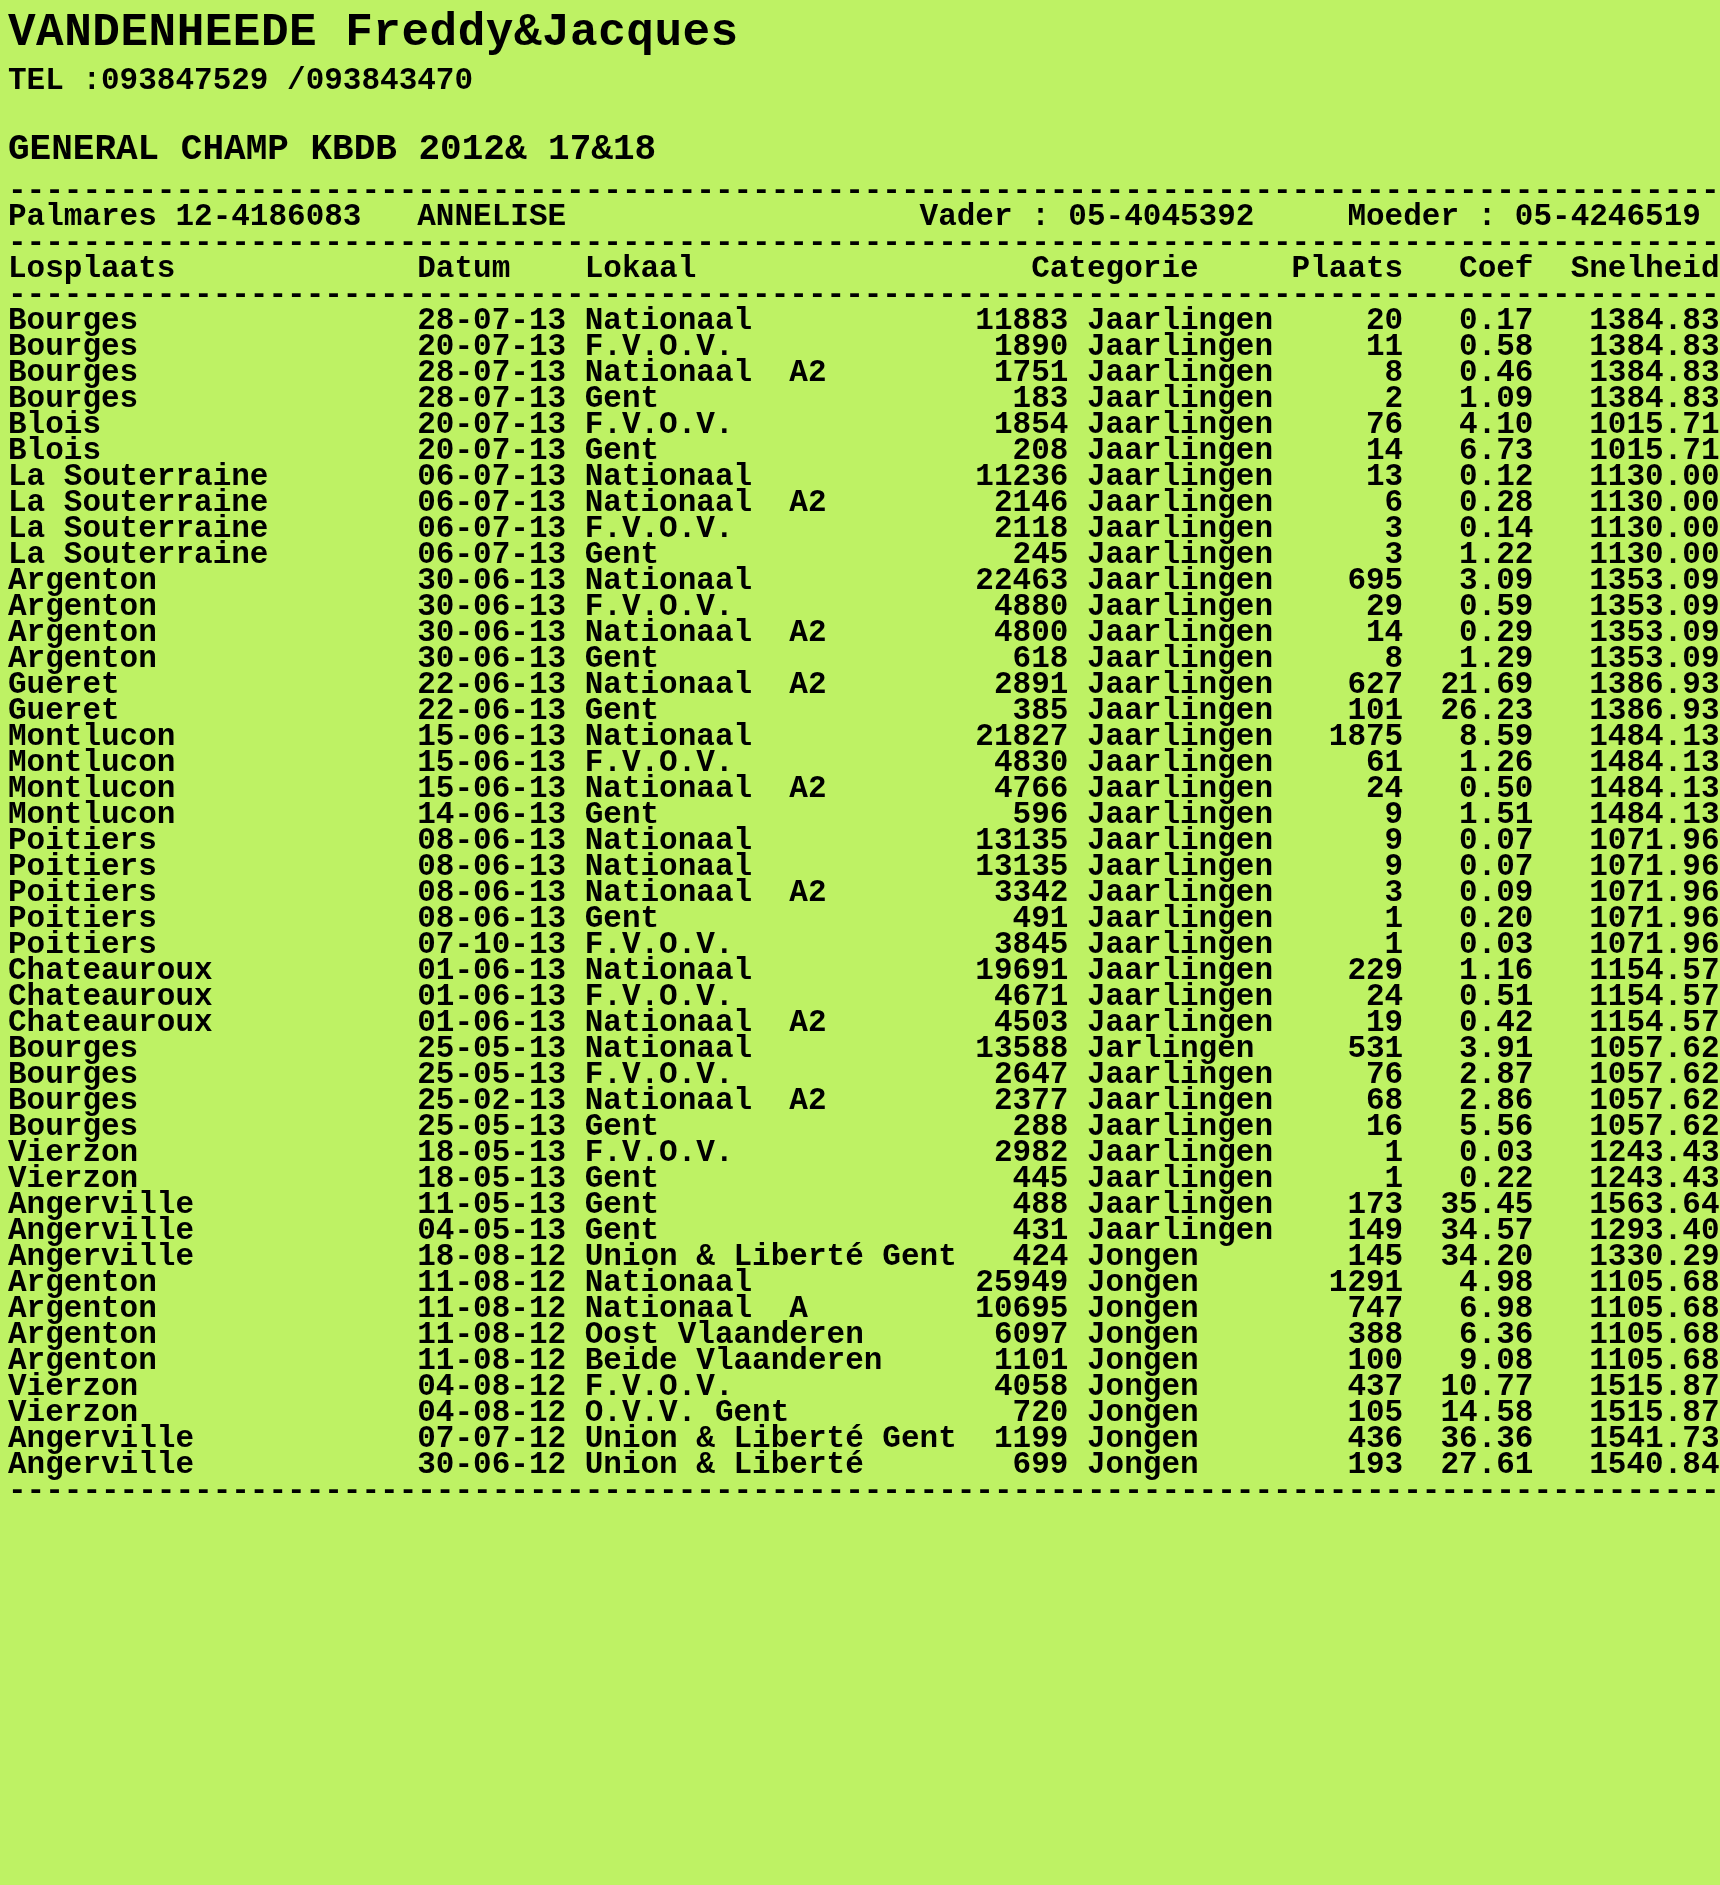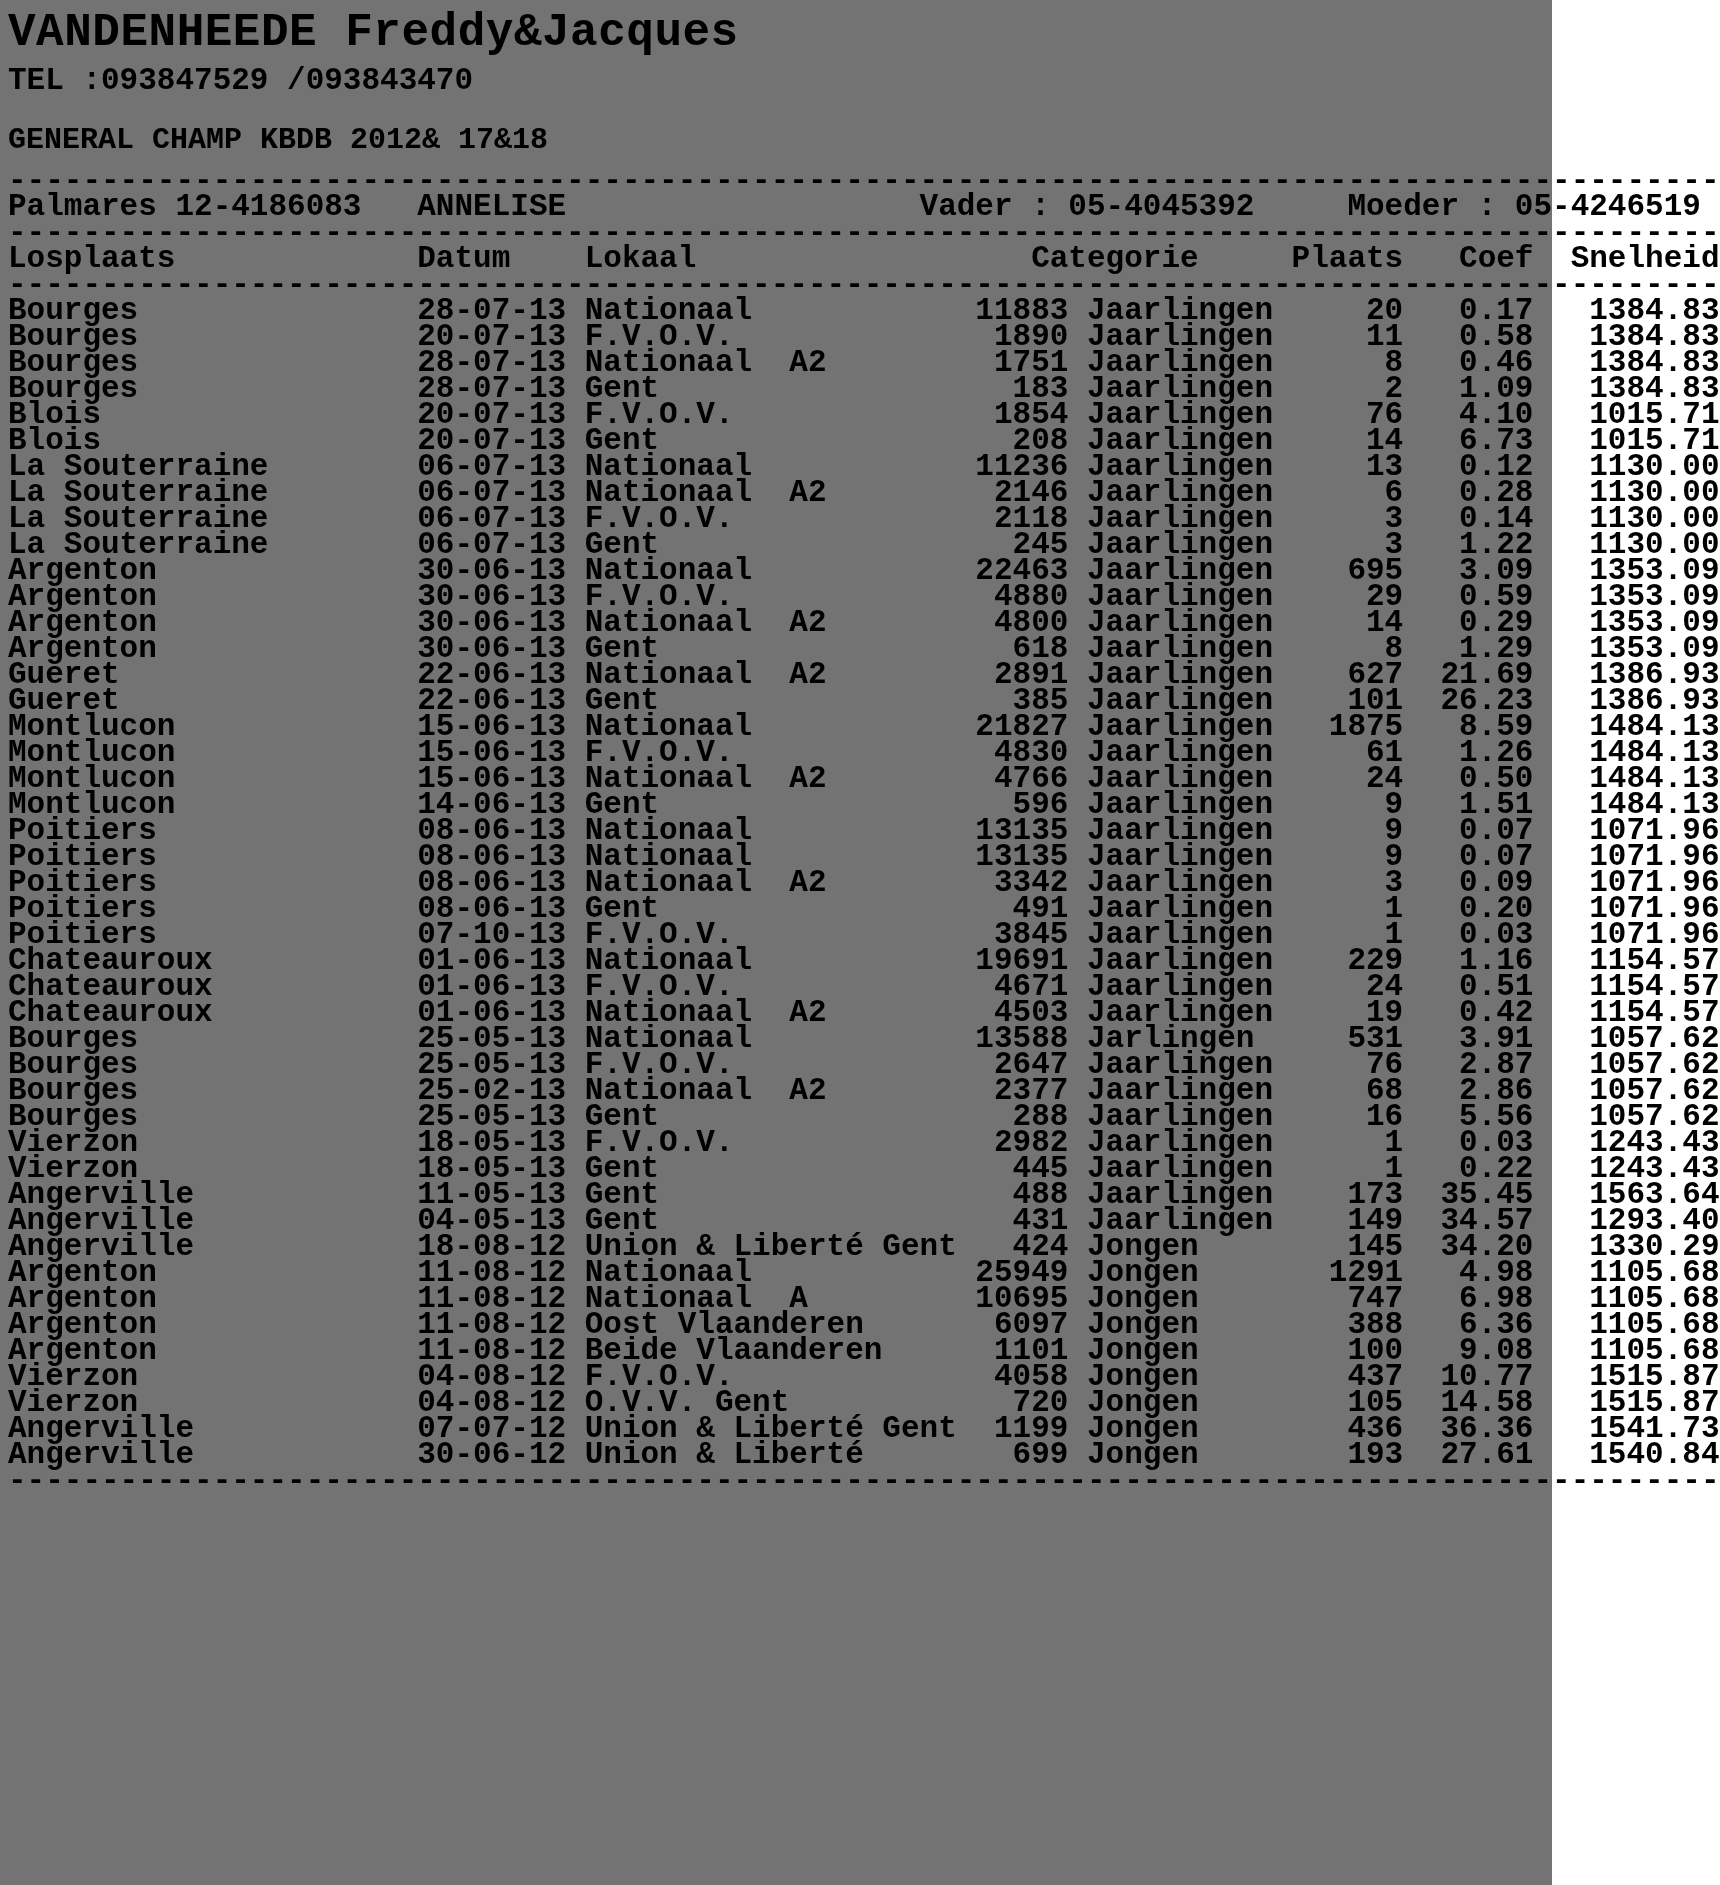--- a/index.html
+++ b/index.html
@@ -7,42 +7,42 @@
     padding: 0;
     background: #ffffff;
   }
   body {
     width: 1720px;
     height: 1885px;
     overflow: hidden;
   }
   .page {
     box-sizing: border-box;
-    width: 1552px;
+    width: 1720px;
     height: 1885px;
     padding: 8px 0 0 8px;
-    background: #737373;
+    background: #bef264;
     color: #000000;
     font-family: "Liberation Mono", "DejaVu Sans Mono", monospace;
     font-weight: bold;
   }
   .title {
     font-size: 46px;
     line-height: 50px;
     white-space: pre;
     letter-spacing: 0.5px;
   }
   .tel-line, .location-line {
     font-size: 31px;
     line-height: 46px;
     white-space: pre;
   }
   .subtitle {
-    margin-top: 20px;
-    font-size: 30px;
+    margin-top: 30px;
+    font-size: 36px;
     line-height: 32px;
     white-space: pre;
   }
   .report {
     margin-top: 12px;
     font-size: 31px;
   }
   .report .line {
     white-space: pre;
     height: 26px;

